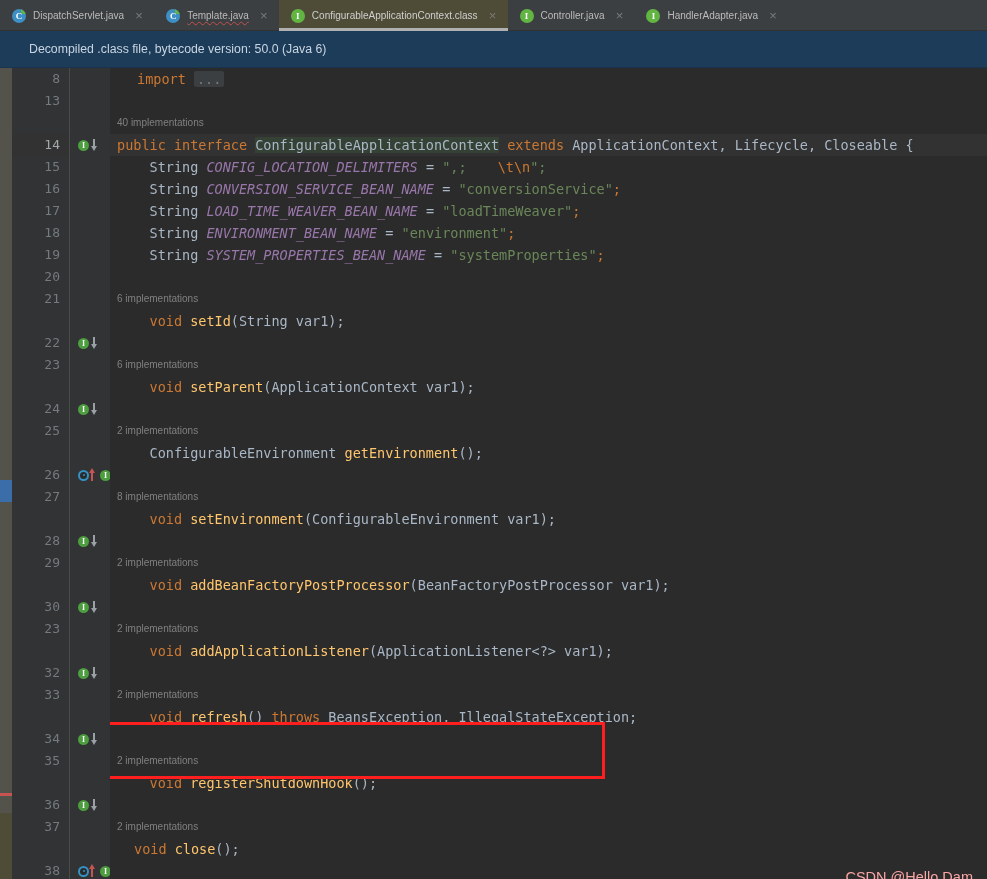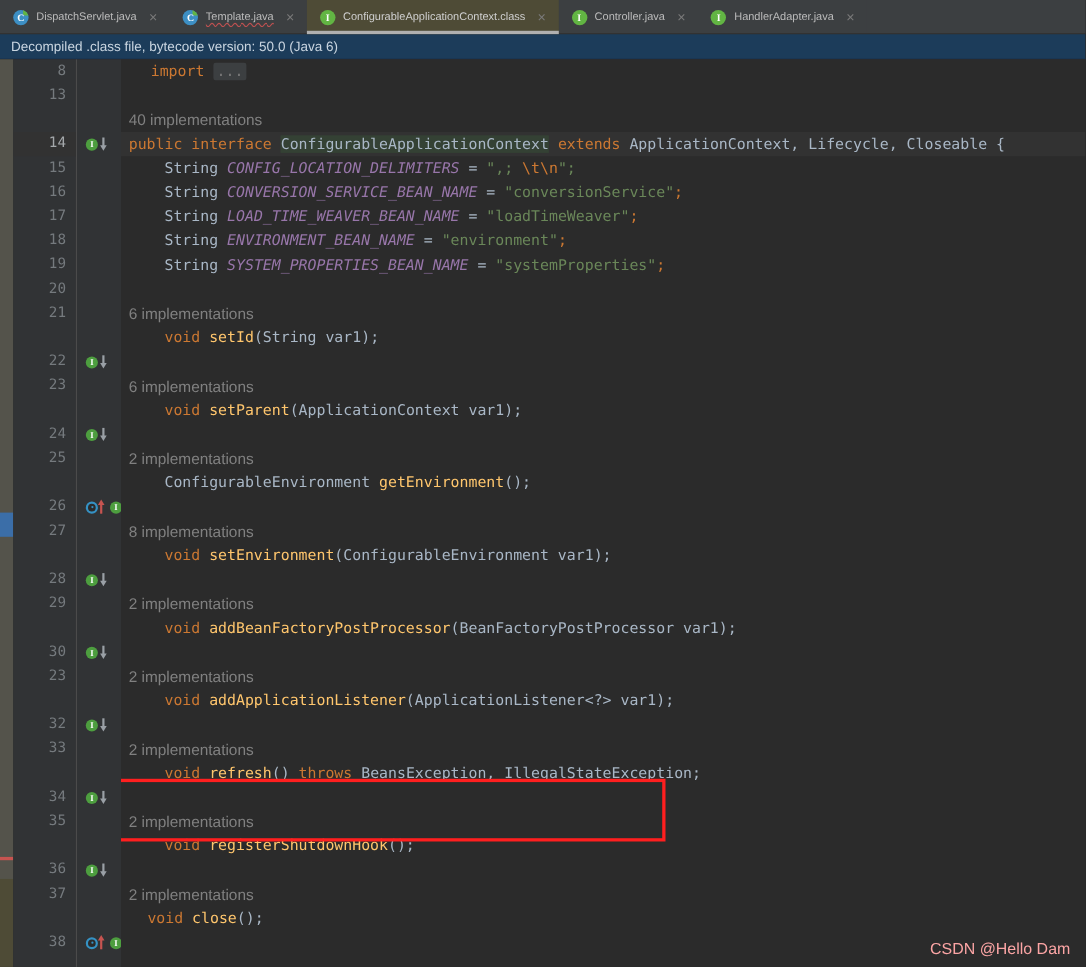--- a/index.html
+++ b/index.html
@@ -85,26 +85,26 @@
     color: #7a7a7a;
     margin-left: 2px;
     line-height: 1;
     width: 12px;
     text-align: center;
   }
   .tabbar-filler { flex: 1; background: #3c3f41; }
 
   
   .notif {
-    height: 23px;
+    height: 37px;
     background: #1c3c5a;
     color: #c9d5e0;
     display: flex;
     align-items: center;
-    padding-left: 10px;
+    padding-left: 29px;
     font-size: 12.3px;
     border-bottom: 1px solid #1a3450;
   }
 
   
   .editor {
     position: relative;
     height: 825px;
     display: flex;
     background: #2b2b2b;
@@ -163,31 +163,31 @@
     text-align: right;
     padding-right: 9px;
     color: #757a7e;
     font-size: 13px;
   }
   .gutter .row.caret { color: #a4a8ab; background: #323232; }
   .code-pane .row { padding-left: 7px; color: #a9b7c6; }
   .code-pane .row.caret { background: #323232; }
   .code-pane .row.hint {
     font-family: "Liberation Sans", sans-serif;
-    font-size: 14px;
+    font-size: 10px;
     color: #808080;
     line-height: 22px;
   }
 
   
   .kw      { color: #cc7832; }
   .type    { color: #a9b7c6; }
   .field   { color: #9876aa; font-style: italic; }
   .str     { color: #6a8759; }
-  .esc     { color: #cc7832; }
+  .esc     { color: #cc7832; margin-left: 23px; }
   .mth     { color: #ffc66d; }
   .punct   { color: #a9b7c6; }
   .clsname { color: #a9b7c6; background: #344134; }
   .ellipsis {
     background: #3c3f41;
     color: #787878;
     padding: 0 3px;
     border-radius: 2px;
   }
 

